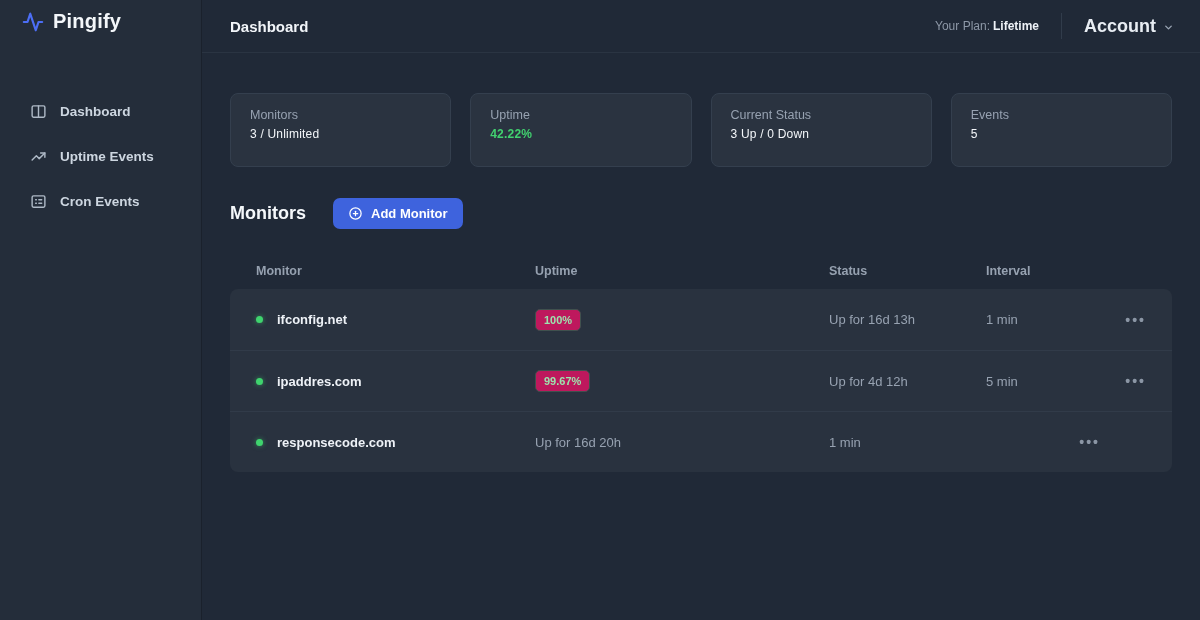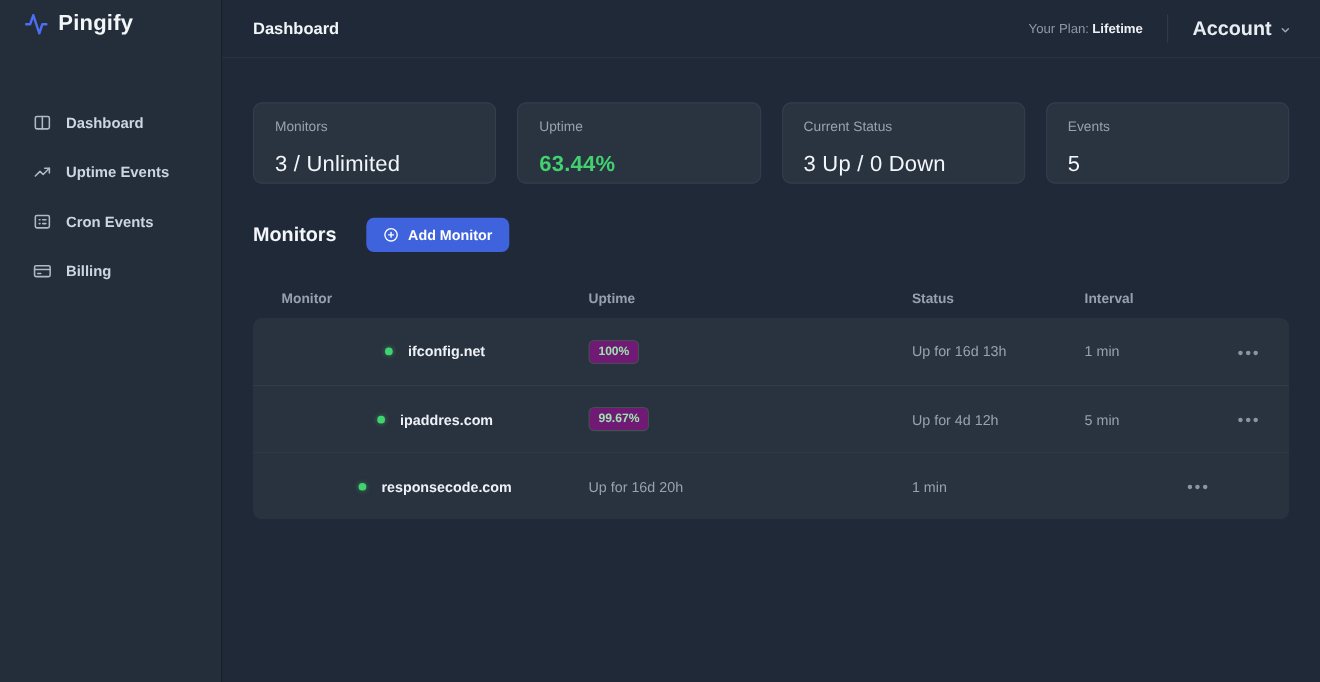--- a/index.html
+++ b/index.html
@@ -48,21 +48,21 @@
 
   .content { padding:40px 28px 0 28px; }
 
   
   .stats { display:grid; grid-template-columns:repeat(4,1fr); gap:19px; }
   .card {
     background:#2a3340; border:1px solid #343f4e; border-radius:8px;
     padding:14px 19px 16px 19px; height:74px;
   }
   .card-label { font-size:12.5px; color:#97a2b1; }
-  .card-value { font-size:20px; color:#f4f7fa; margin-top:16px; letter-spacing:.2px; }
+  .card-value { font-size:12px; color:#f4f7fa; margin-top:5px; letter-spacing:.2px; }
   .card-value.green { color:#41d16f; font-weight:bold; }
 
   
   .section-head { display:flex; align-items:center; margin-top:31px; gap:27px; }
   .section-title { font-size:18px; font-weight:bold; color:#f4f7fa; }
   .add-btn {
     display:flex; align-items:center; gap:8px;
     background:#3e63dd; color:#ffffff; border:none; border-radius:7px;
     padding:8px 15px; font-size:13px; font-weight:bold; cursor:pointer;
     font-family:inherit;
@@ -77,26 +77,26 @@
   }
   .th { font-size:12.5px; font-weight:bold; color:#96a1b0; }
   .tbody {
     background:#29323f; border-radius:8px; overflow:hidden;
   }
   .trow {
     display:grid; grid-template-columns:279px 294px 157px 1fr 46px;
     padding:0 26px; height:61px; align-items:center;
   }
   .trow + .trow { border-top:1px solid #313b49; }
-  .mon-cell { display:flex; align-items:center; gap:14px;justify-content:center; }
+  .mon-cell { display:flex; align-items:center; gap:14px; }
   .dot { width:7px; height:7px; border-radius:50%; background:#3fd46e; box-shadow:0 0 5px rgba(63,212,110,.55); }
   .mon-name { font-size:13px; font-weight:bold; color:#eef2f7; }
   .badge {
     display:inline-block; width:max-content;
-    background:#701a75; border:1px solid #40514e; border-radius:5px;
+    background:#be185d; border:1px solid #40514e; border-radius:5px;
     padding:4px 8px; font-size:11px; font-weight:bold; color:#9ce4ae;
   }
   .muted-cell { font-size:13px; color:#97a2b1; }
   .row-menu {
     background:none; border:none; cursor:pointer; color:#8b96a5;
     font-size:14px; letter-spacing:2px; font-weight:bold; text-align:right;
     font-family:inherit; line-height:1;
   }
 </style>
 </head>
@@ -137,30 +137,20 @@
         <span class="nav-icon">
           <svg width="17" height="17" viewBox="0 0 24 24" fill="none" stroke="currentColor" stroke-width="2" stroke-linecap="round" stroke-linejoin="round">
               <rect x="3" y="4" width="18" height="16" rx="2"></rect>
               <line x1="8" y1="9.5" x2="9" y2="9.5"></line>
               <line x1="12.5" y1="9.5" x2="16.5" y2="9.5"></line>
               <line x1="8" y1="14.5" x2="9" y2="14.5"></line>
               <line x1="12.5" y1="14.5" x2="16.5" y2="14.5"></line>
             </svg>
         </span>
         <span>Cron Events</span>
-      </div>
-      <div class="nav-item">
-        <span class="nav-icon">
-          <svg width="17" height="17" viewBox="0 0 24 24" fill="none" stroke="currentColor" stroke-width="2" stroke-linecap="round" stroke-linejoin="round">
-              <rect x="2" y="5" width="20" height="14" rx="2"></rect>
-              <line x1="2" y1="10" x2="22" y2="10"></line>
-              <line x1="6" y1="15" x2="10" y2="15"></line>
-            </svg>
-        </span>
-        <span>Billing</span>
       </div>
     </nav>
   </aside>
 
   <div class="main">
 
     <header class="topbar">
       <div class="page-title">Dashboard</div>
       <div class="topbar-right">
         <span class="plan"><span>Your Plan:</span><b>Lifetime</b></span>
@@ -178,21 +168,21 @@
 
     <div class="content">
 
       <div class="stats">
         <div class="card">
           <div class="card-label">Monitors</div>
           <div class="card-value">3 / Unlimited</div>
         </div>
         <div class="card">
           <div class="card-label">Uptime</div>
-          <div class="card-value green">63.44%</div>
+          <div class="card-value green">42.22%</div>
         </div>
         <div class="card">
           <div class="card-label">Current Status</div>
           <div class="card-value">3 Up / 0 Down</div>
         </div>
         <div class="card">
           <div class="card-label">Events</div>
           <div class="card-value">5</div>
         </div>
       </div>

